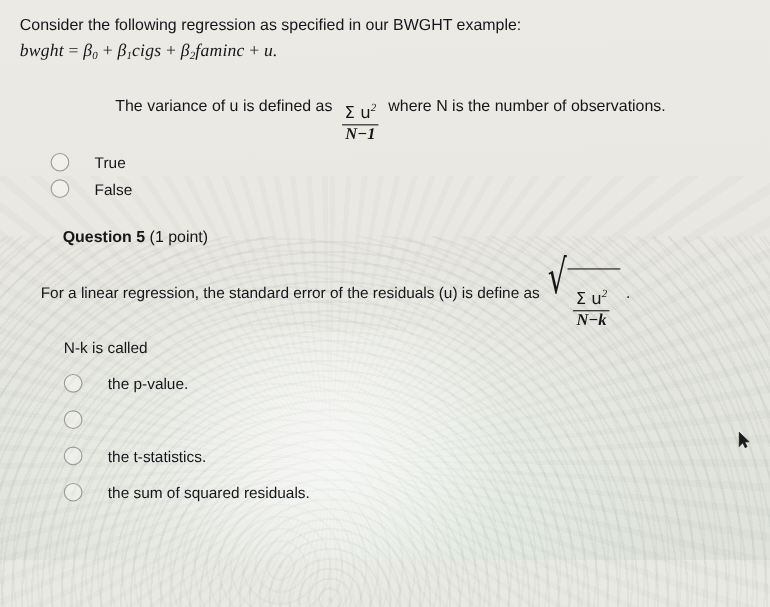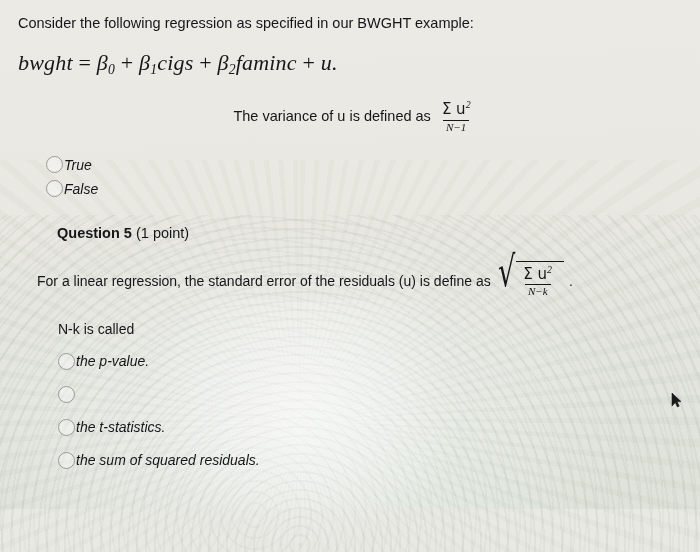--- a/index.html
+++ b/index.html
@@ -73,22 +73,22 @@
 
   .qtext {
     font-size: 14.5px;
     line-height: 1.35;
     color: #15151a;
   }
 
   .formula-line {
     font-family: "Liberation Serif", serif;
     font-style: italic;
-    font-size: 22px;
-    margin-top: 16px;
+    font-size: 16px;
+    margin-top: 4px;
     letter-spacing: 0.2px;
   }
   .formula-line .sub {
     font-size: 0.62em;
     vertical-align: -0.28em;
     font-style: italic;
   }
   .formula-line .op {
     font-style: normal;
   }
@@ -105,52 +105,52 @@
   }
   .frac {
     display: inline-flex;
     flex-direction: column;
     align-items: center;
     font-family: "Liberation Serif", serif;
     font-style: italic;
     line-height: 1.05;
     margin: 0 3px;
     position: relative;
-    top: 1px;
+    top: 16px;
   }
   .frac .num {
     font-size: 16px;
     padding: 0 3px 1px 3px;
   }
   .frac .den {
-    font-size: 11px;
+    font-size: 15px;
     border-top: 1.3px solid #16161a;
     padding: 1px 3px 0 3px;
+    font-weight: bold;
   }
   .sum {
     font-style: normal;
     font-family: "DejaVu Sans", sans-serif;
     font-size: 15px;
   }
   sup.exp {
     font-size: 0.62em;
     vertical-align: super;
   }
 
   .options {
     margin-top: 24px;
     margin-left: 28px;
   }
   .option {
     display: flex;
     align-items: center;
-    gap: 1px;
+    gap: 23px;
     margin-bottom: 7px;
     font-size: 14px;
-    font-style: italic;
   }
   .radio {
     width: 17px;
     height: 17px;
     border-radius: 50%;
     border: 1.4px solid #9a9a96;
     background: rgba(255,255,255,0.35);
     flex: none;
     box-sizing: border-box;
   }
@@ -244,20 +244,21 @@
         <span class="op">+</span>
         <span>u.</span>
       </div>
 
       <div class="variance-line">
         <span>The variance of u is defined as</span>
         <span class="frac">
           <span class="num"><span class="sum">Σ u</span><sup class="exp">2</sup></span>
           <span class="den">N−1</span>
         </span>
+        <span>where N is the number of observations.</span>
       </div>
 
       <div class="options">
         <div class="option">
           <span class="radio"></span>
           <span>True</span>
         </div>
         <div class="option">
           <span class="radio"></span>
           <span>False</span>

